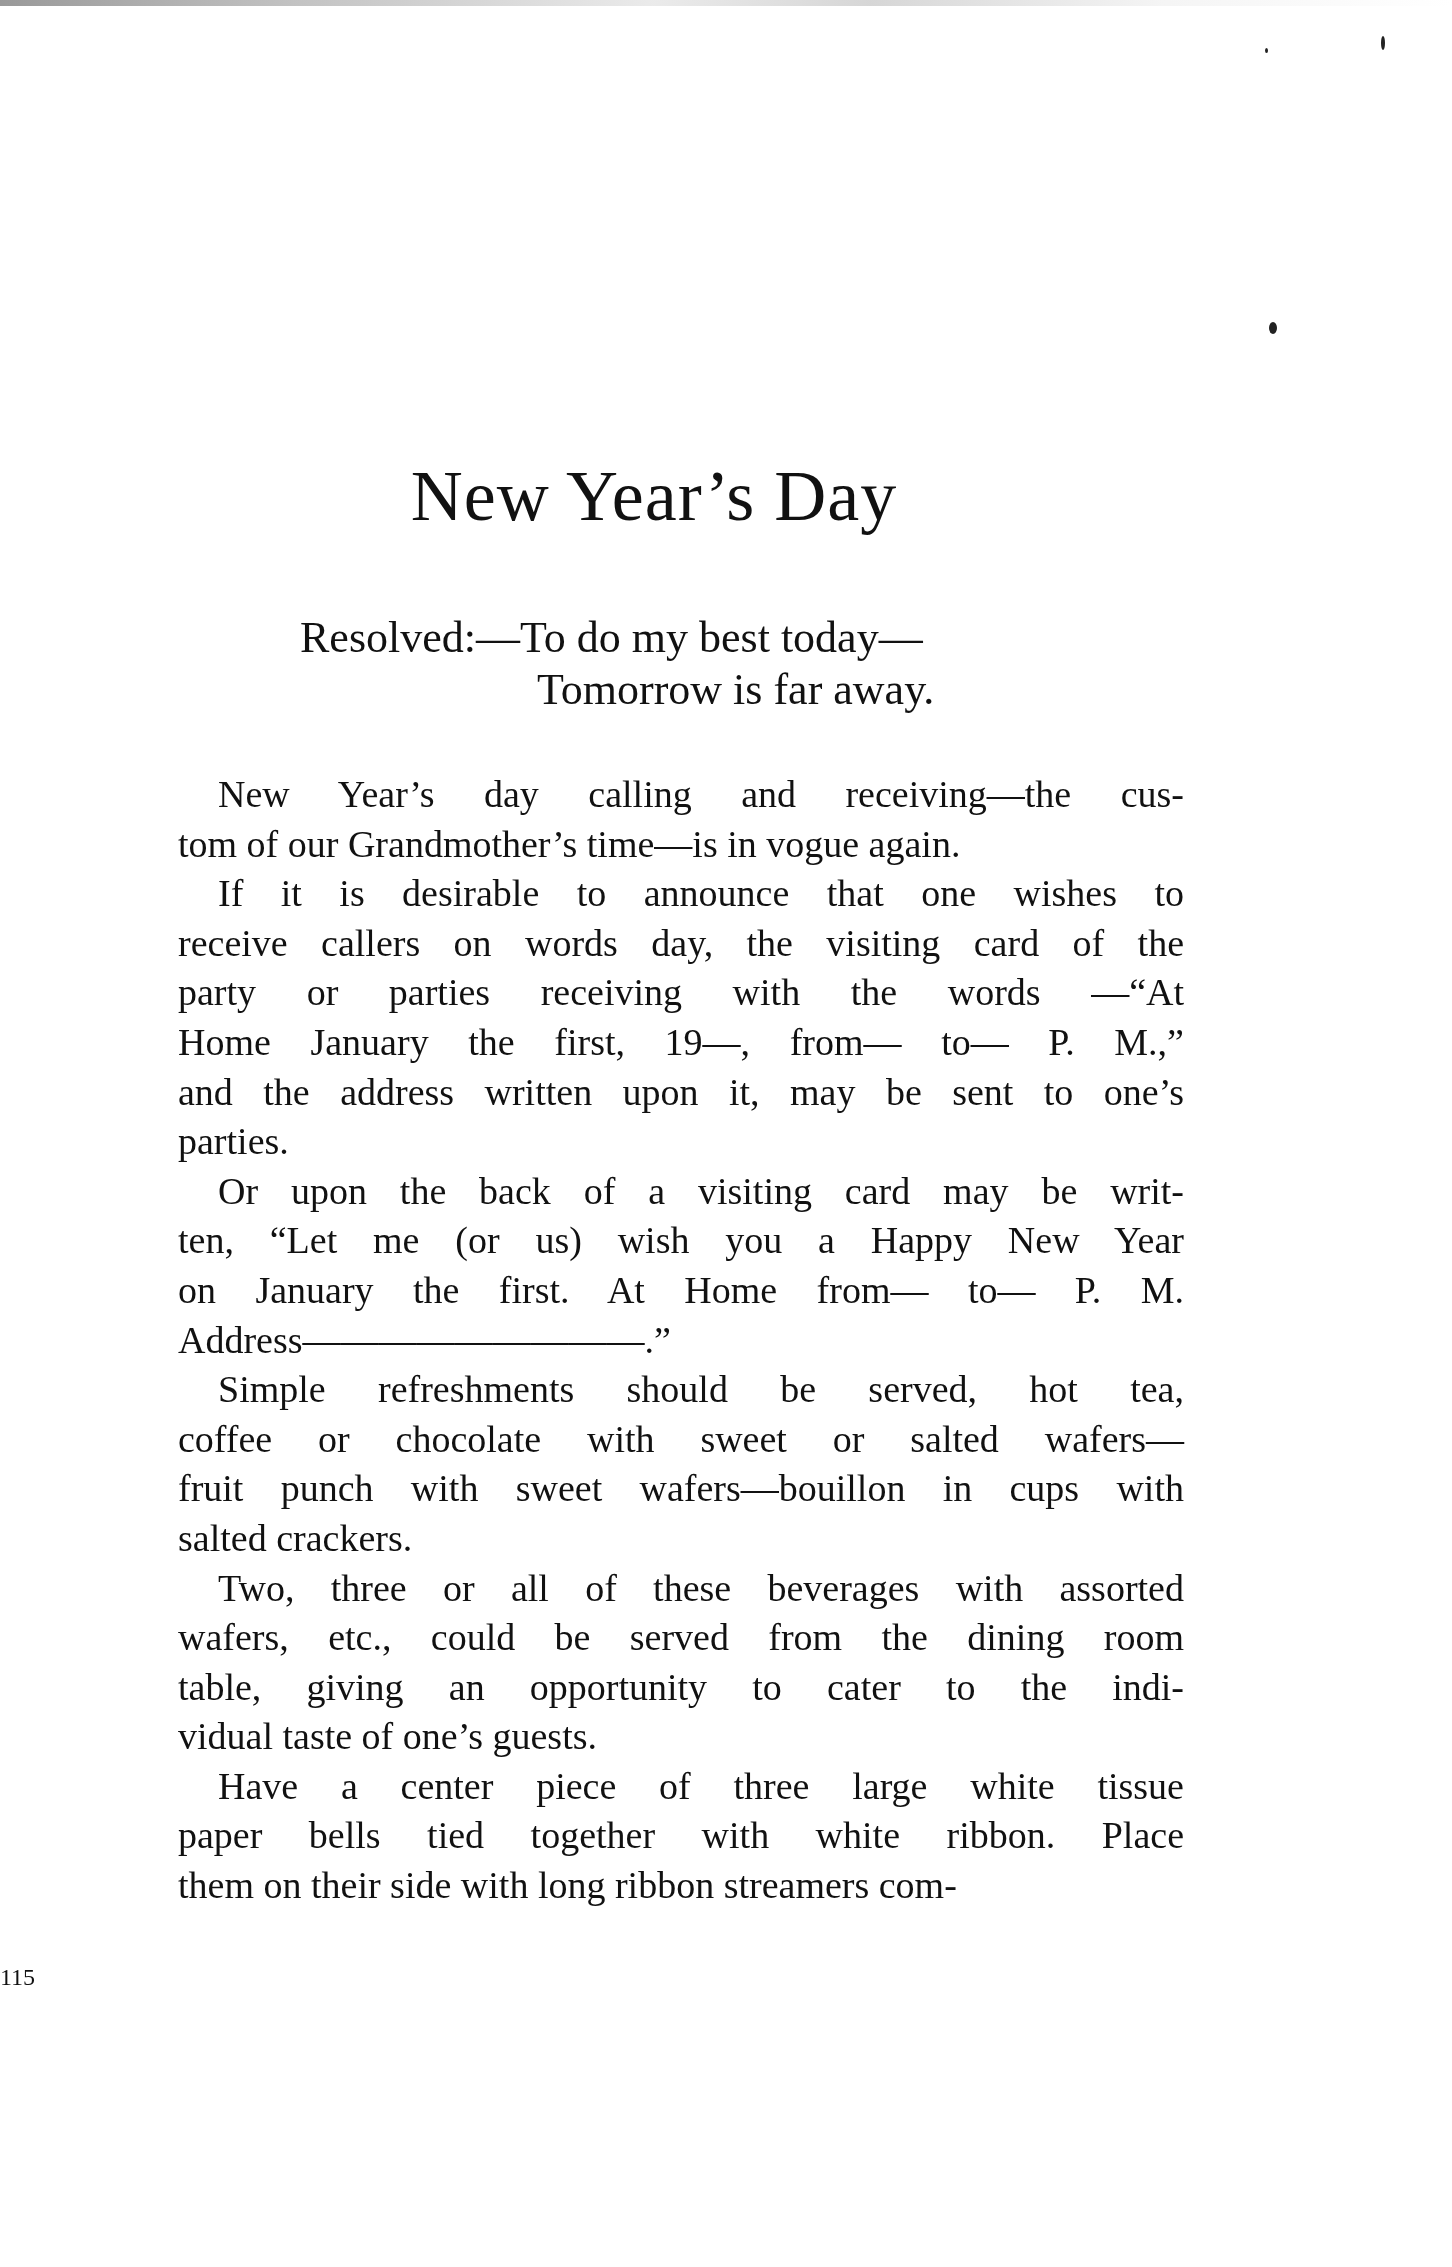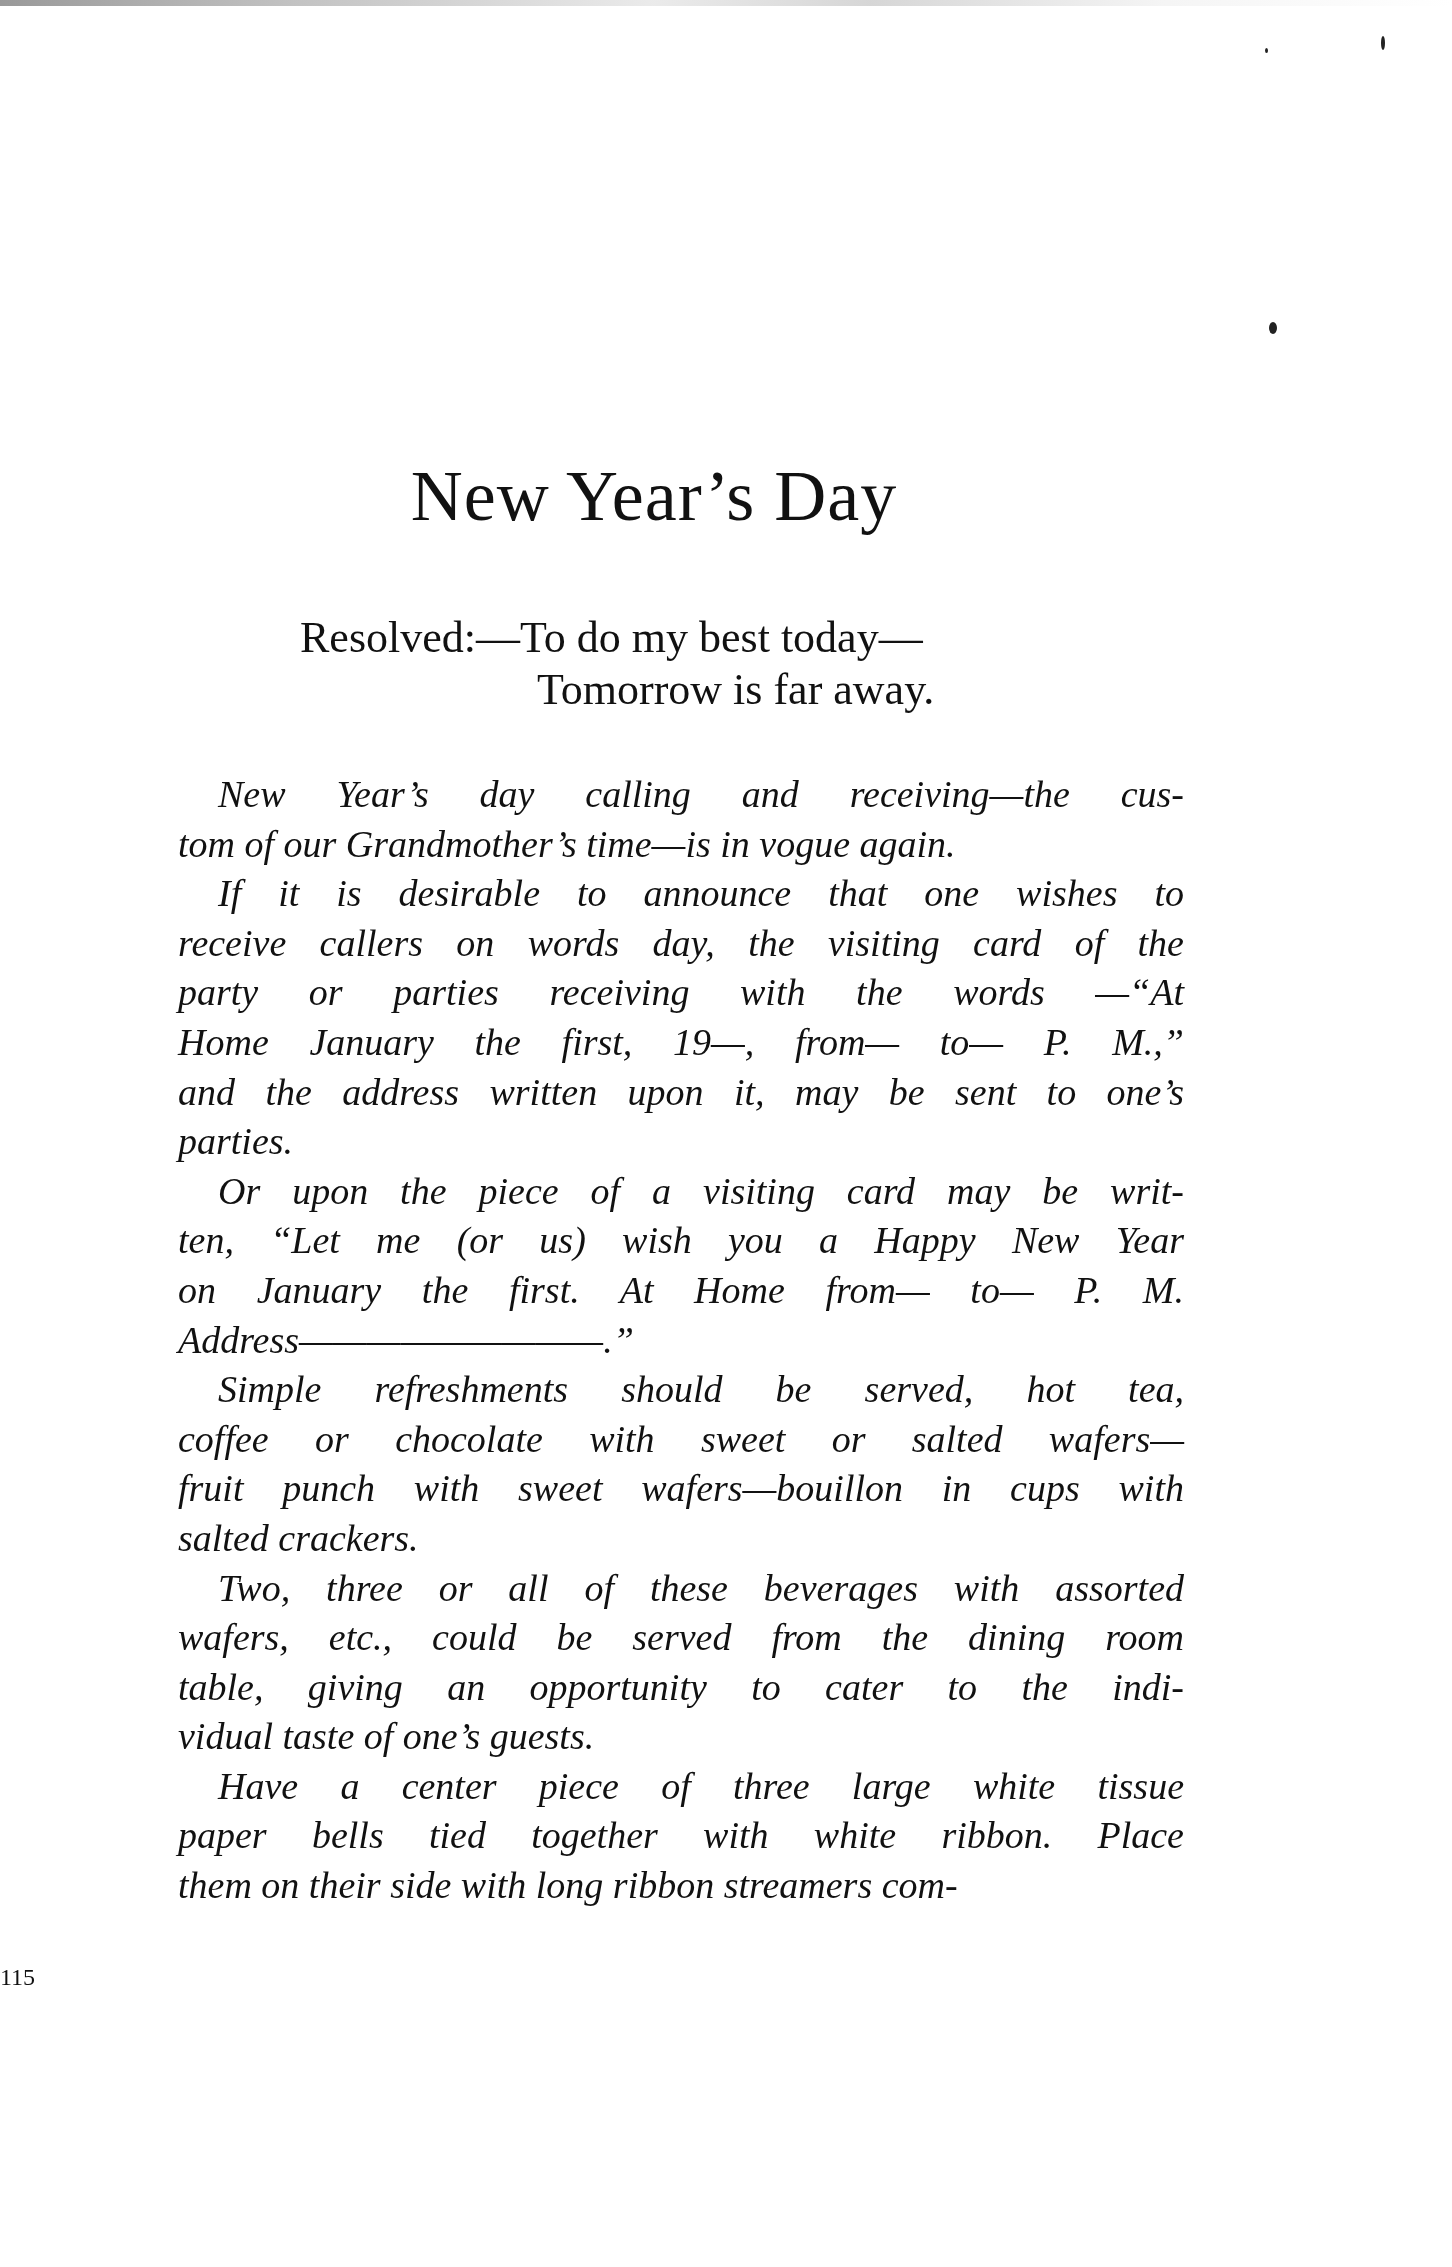--- a/index.html
+++ b/index.html
@@ -2,21 +2,21 @@
 <html><head>
   <meta charset="utf-8">
   <style>
     html, body { margin: 0; padding: 0; background: #ffffff; }
     body { width: 1452px; height: 2267px; position: relative; overflow: hidden; color: #111; font-family: "Liberation Serif", "DejaVu Serif", serif; }
     .scan-edge { position: absolute; left: 0; top: 0; width: 1452px; height: 6px; background: linear-gradient(to right, #555 0%, #999 20%, #ddd 45%, #bbb 60%, #eee 80%, #fff 100%); opacity: 0.6; }
     .speck { position: absolute; background: #222; border-radius: 50%; }
     .title { position: absolute; top: 455px; left: 0; width: 1308px; text-align: center; font-size: 72px; font-weight: normal; letter-spacing: 1px; margin: 0; }
     .epigraph { position: absolute; left: 300px; top: 612px; font-size: 44px; line-height: 52px; }
     .epigraph .l2 { padding-left: 237px; text-align: right; }
-    .body { position: absolute; left: 178px; top: 770px; width: 1006px; font-size: 38px; line-height: 49.6px; font-style: italic; }
+    .body { position: absolute; left: 178px; top: 770px; width: 1006px; font-size: 38px; line-height: 49.6px; }
     .para { margin: 0 0 0 0; text-indent: 40px; text-align: justify; text-align-last: left; }
     .para .ln { display: block; text-align: justify; text-align-last: justify; }
     .para .ln.last { text-align-last: left; }
     .para .ln.first { padding-left: 40px; }
     .para { text-indent: 0; }
     .pagenum { position: absolute; top: 1964px; left: 0; width: 1452px; font-size: 24px; }
   </style>
 </head>
 <body>
 
@@ -39,21 +39,21 @@
     </div>
     <div class="para">
       <span class="ln first">If it is desirable to announce that one wishes to</span>
       <span class="ln">receive callers on words day, the visiting card of the</span>
       <span class="ln">party or parties receiving with the words —“At</span>
       <span class="ln">Home January the first, 19—, from— to— P. M.,”</span>
       <span class="ln">and the address written upon it, may be sent to one’s</span>
       <span class="ln last">parties.</span>
     </div>
     <div class="para">
-      <span class="ln first">Or upon the piece of a visiting card may be writ-</span>
+      <span class="ln first">Or upon the back of a visiting card may be writ-</span>
       <span class="ln">ten, “Let me (or us) wish you a Happy New Year</span>
       <span class="ln">on January the first.  At Home from— to— P. M.</span>
       <span class="ln last">Address—————————.”</span>
     </div>
     <div class="para">
       <span class="ln first">Simple refreshments should be served, hot tea,</span>
       <span class="ln">coffee or chocolate with sweet or salted wafers—</span>
       <span class="ln">fruit punch with sweet wafers—bouillon in cups with</span>
       <span class="ln last">salted crackers.</span>
     </div>

